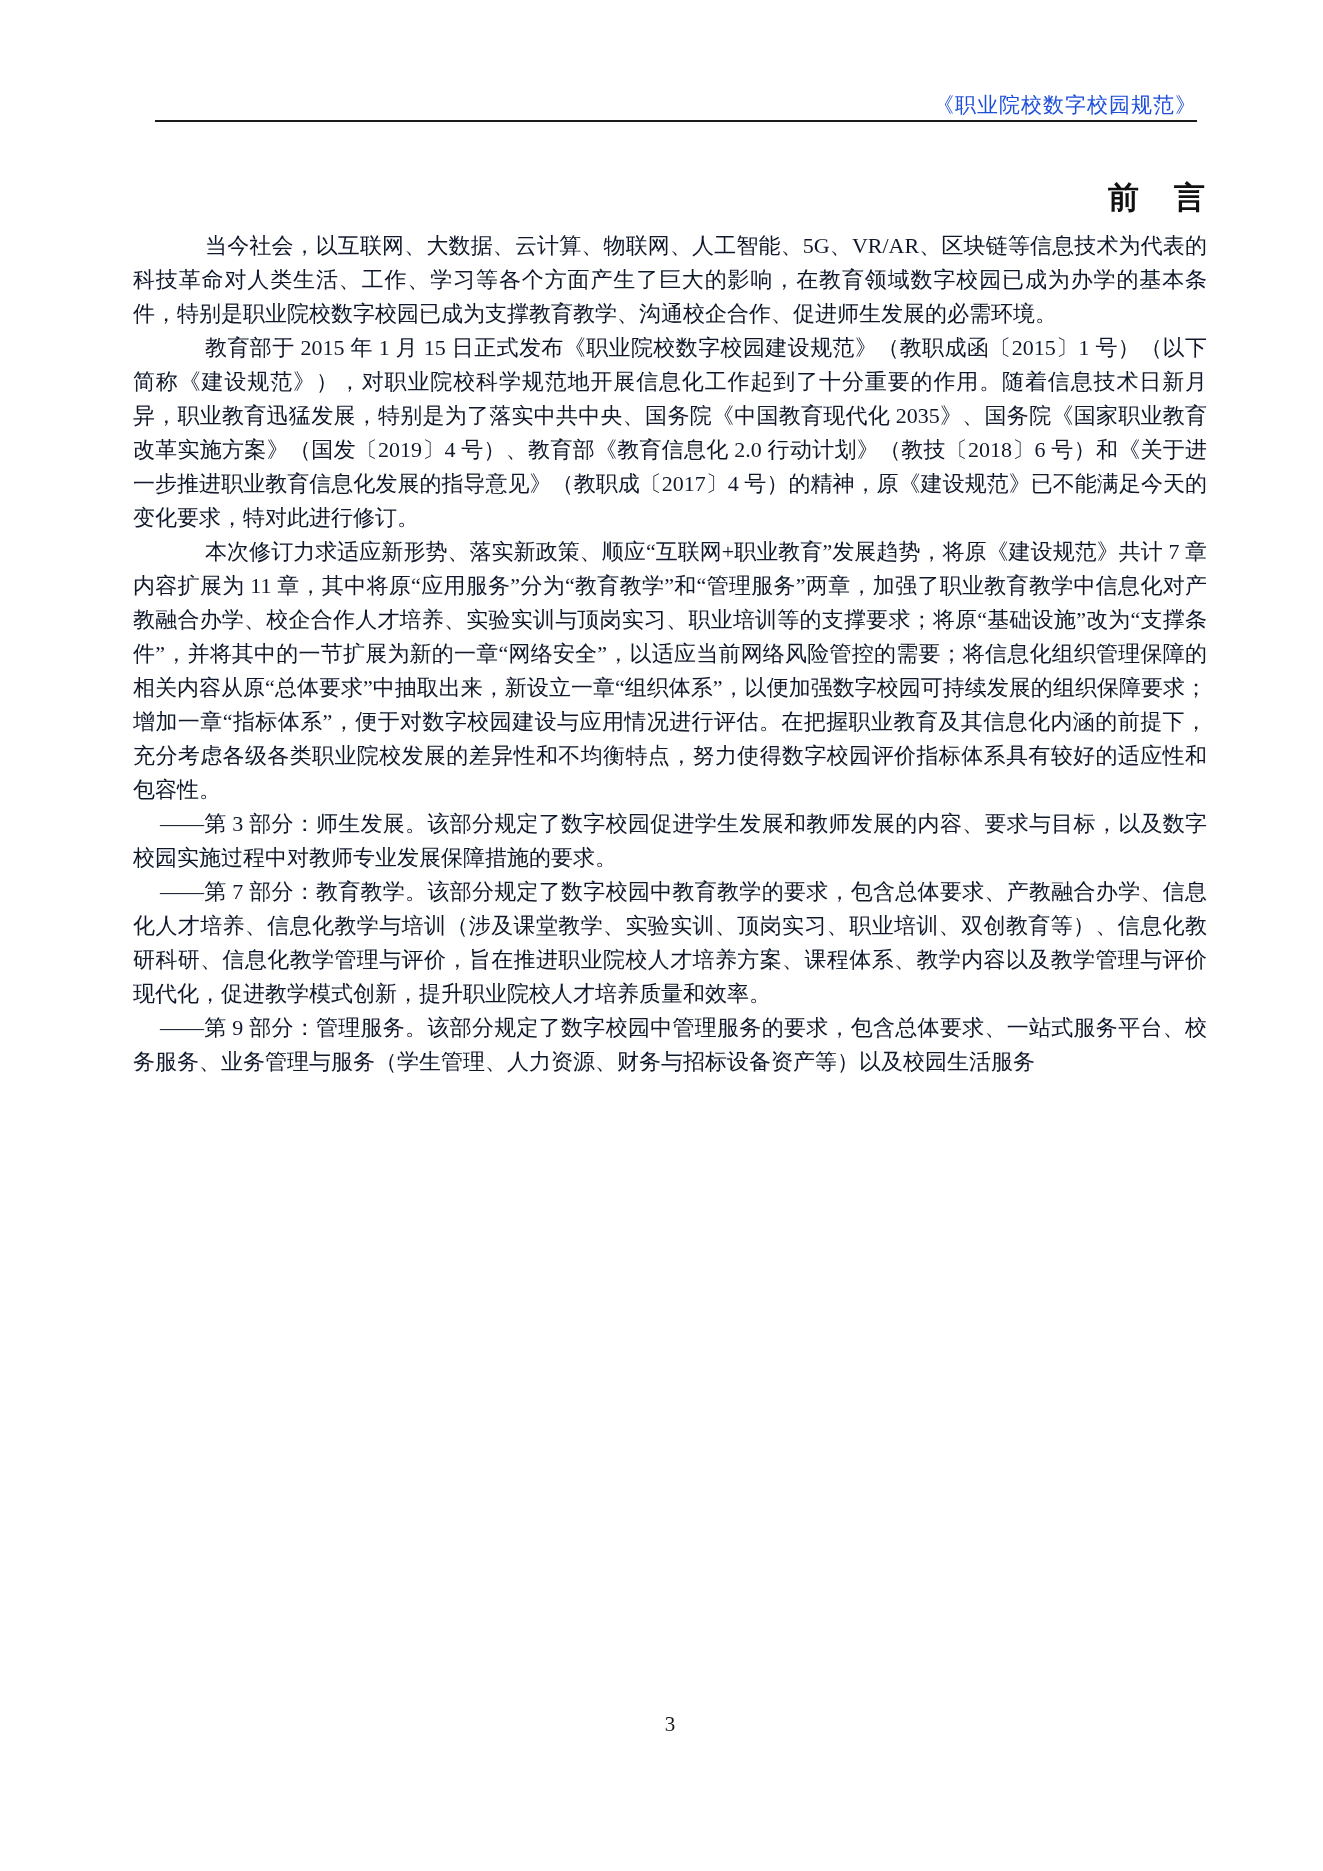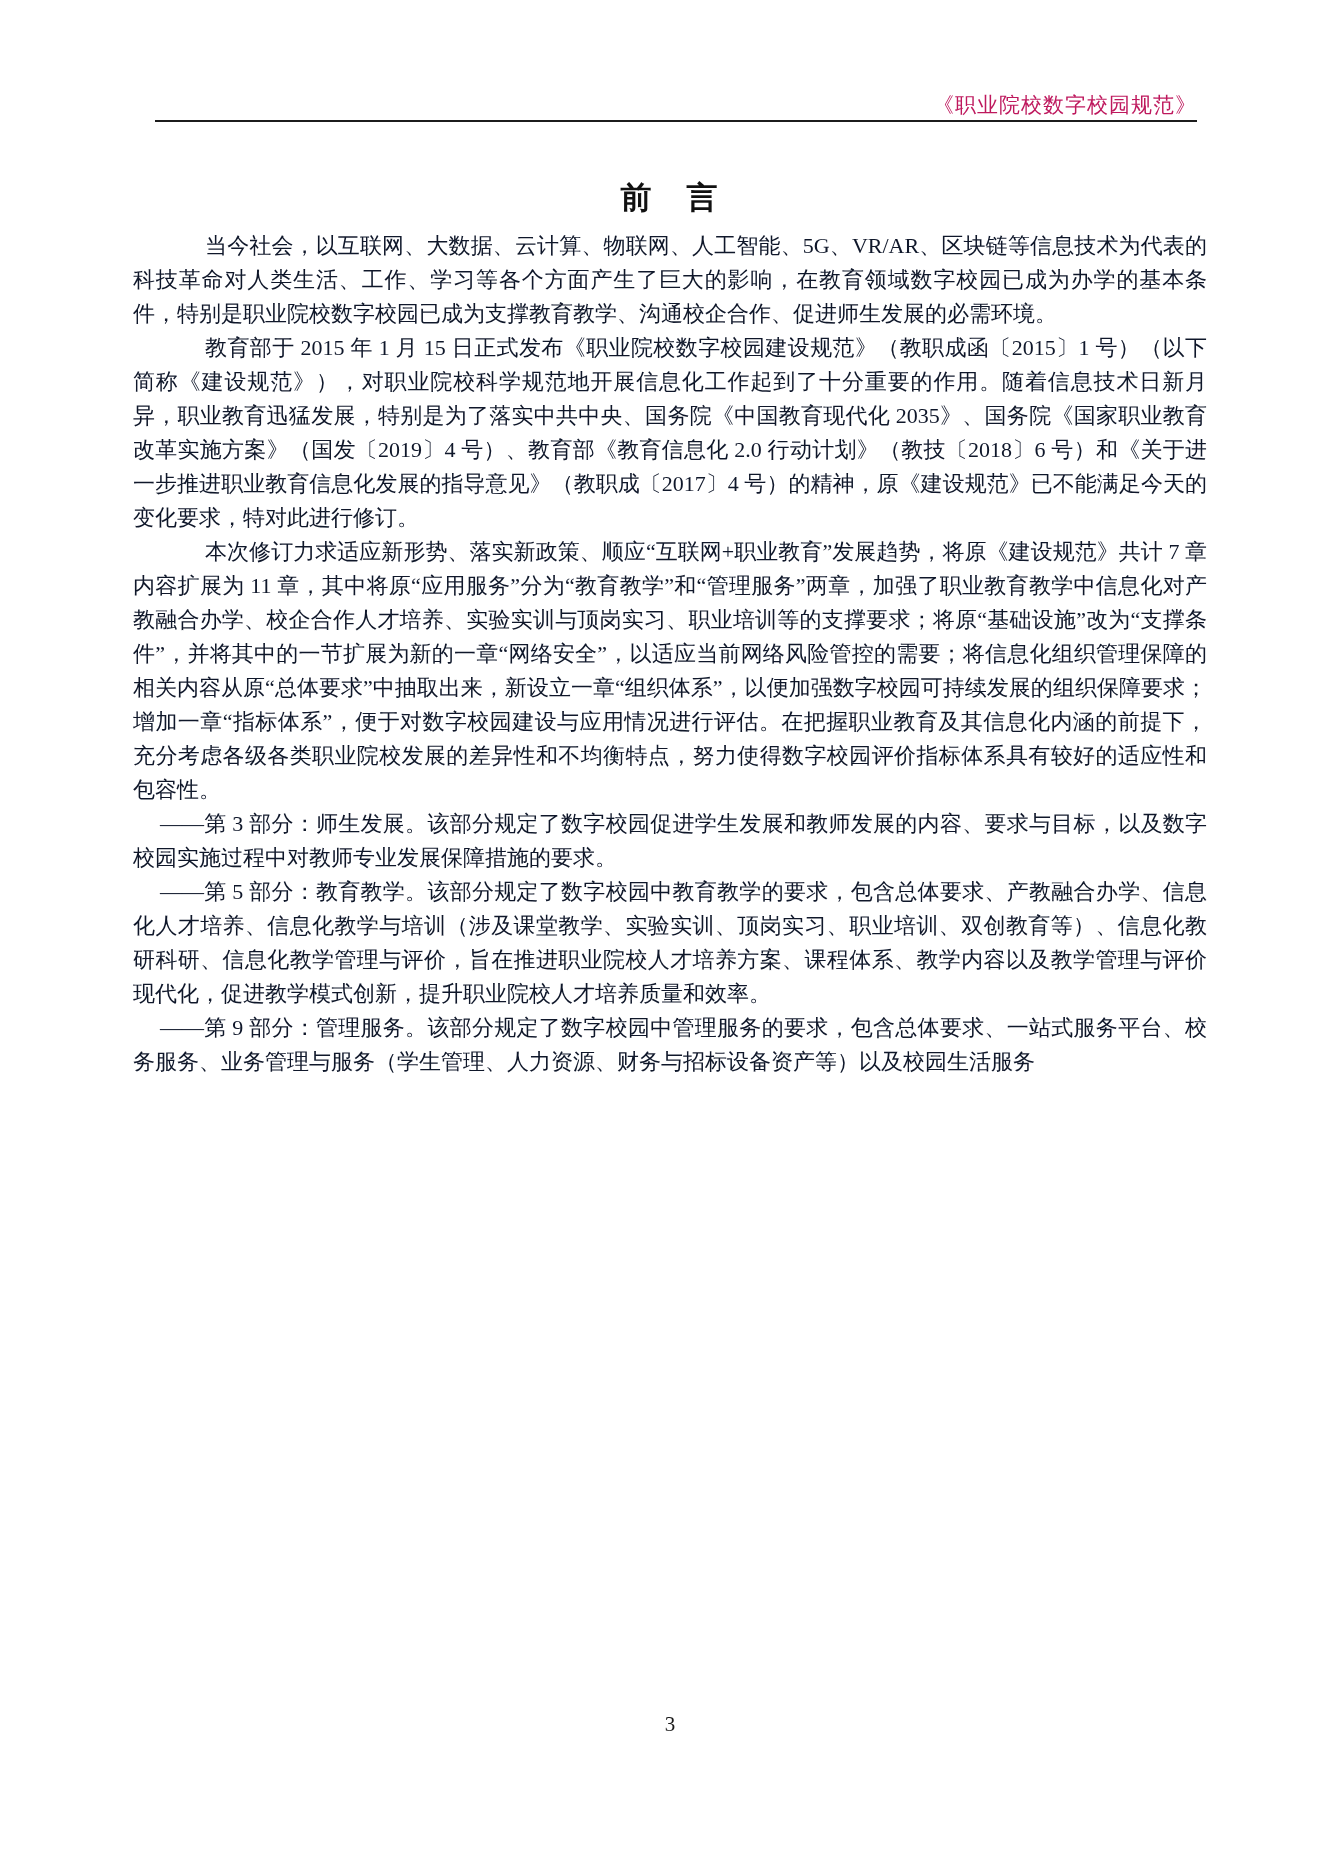--- a/index.html
+++ b/index.html
@@ -17,38 +17,38 @@
     overflow: hidden;
   }
   .running-header {
     position: absolute;
     top: 92px;
     left: 156px;
     width: 1041px;
     text-align: right;
     font-size: 21px;
     line-height: 26px;
-    color: #be185d;
+    color: #1d4ed8;
     letter-spacing: 1px;
   }
   .header-rule {
     position: absolute;
     top: 120px;
     left: 155px;
     width: 1042px;
     height: 0;
     border-top: 2.5px solid #1c1c1c;
   }
   .doc-title {
     position: absolute;
     top: 178px;
     left: 133px;
     width: 1074px;
     margin: 0;
-    text-align: center;
+    text-align: right;
     font-family: "Liberation Sans", "DejaVu Sans", sans-serif;
     font-weight: bold;
     font-size: 31px;
     line-height: 40px;
     color: #111111;
     letter-spacing: 2px;
   }
   .content {
     position: absolute;
     top: 229px;
@@ -89,19 +89,19 @@
 
   <div class="header-rule"></div>
 
   <h1 class="doc-title">前　言</h1>
 
   <div class="content">
     <p class="indent-normal">当今社会，以互联网、大数据、云计算、物联网、人工智能、5G、VR/AR、区块链等信息技术为代表的科技革命对人类生活、工作、学习等各个方面产生了巨大的影响，在教育领域数字校园已成为办学的基本条件，特别是职业院校数字校园已成为支撑教育教学、沟通校企合作、促进师生发展的必需环境。</p>
     <p class="indent-normal">教育部于 2015 年 1 月 15 日正式发布《职业院校数字校园建设规范》（教职成函〔2015〕1 号）（以下简称《建设规范》），对职业院校科学规范地开展信息化工作起到了十分重要的作用。随着信息技术日新月异，职业教育迅猛发展，特别是为了落实中共中央、国务院《中国教育现代化 2035》、国务院《国家职业教育改革实施方案》（国发〔2019〕4 号）、教育部《教育信息化 2.0 行动计划》（教技〔2018〕6 号）和《关于进一步推进职业教育信息化发展的指导意见》（教职成〔2017〕4 号）的精神，原《建设规范》已不能满足今天的变化要求，特对此进行修订。</p>
     <p class="indent-normal">本次修订力求适应新形势、落实新政策、顺应“互联网+职业教育”发展趋势，将原《建设规范》共计 7 章内容扩展为 11 章，其中将原“应用服务”分为“教育教学”和“管理服务”两章，加强了职业教育教学中信息化对产教融合办学、校企合作人才培养、实验实训与顶岗实习、职业培训等的支撑要求；将原“基础设施”改为“支撑条件”，并将其中的一节扩展为新的一章“网络安全”，以适应当前网络风险管控的需要；将信息化组织管理保障的相关内容从原“总体要求”中抽取出来，新设立一章“组织体系”，以便加强数字校园可持续发展的组织保障要求；增加一章“指标体系”，便于对数字校园建设与应用情况进行评估。在把握职业教育及其信息化内涵的前提下，充分考虑各级各类职业院校发展的差异性和不均衡特点，努力使得数字校园评价指标体系具有较好的适应性和包容性。</p>
     <p class="indent-dash">——第 3 部分：师生发展。该部分规定了数字校园促进学生发展和教师发展的内容、要求与目标，以及数字校园实施过程中对教师专业发展保障措施的要求。</p>
-    <p class="indent-dash">——第 5 部分：教育教学。该部分规定了数字校园中教育教学的要求，包含总体要求、产教融合办学、信息化人才培养、信息化教学与培训（涉及课堂教学、实验实训、顶岗实习、职业培训、双创教育等）、信息化教研科研、信息化教学管理与评价，旨在推进职业院校人才培养方案、课程体系、教学内容以及教学管理与评价现代化，促进教学模式创新，提升职业院校人才培养质量和效率。</p>
+    <p class="indent-dash">——第 7 部分：教育教学。该部分规定了数字校园中教育教学的要求，包含总体要求、产教融合办学、信息化人才培养、信息化教学与培训（涉及课堂教学、实验实训、顶岗实习、职业培训、双创教育等）、信息化教研科研、信息化教学管理与评价，旨在推进职业院校人才培养方案、课程体系、教学内容以及教学管理与评价现代化，促进教学模式创新，提升职业院校人才培养质量和效率。</p>
     <p class="indent-dash">——第 9 部分：管理服务。该部分规定了数字校园中管理服务的要求，包含总体要求、一站式服务平台、校务服务、业务管理与服务（学生管理、人力资源、财务与招标设备资产等）以及校园生活服务</p>
   </div>
 
   <div class="page-footer">3</div>
 
 </div>
 
 </body></html>

